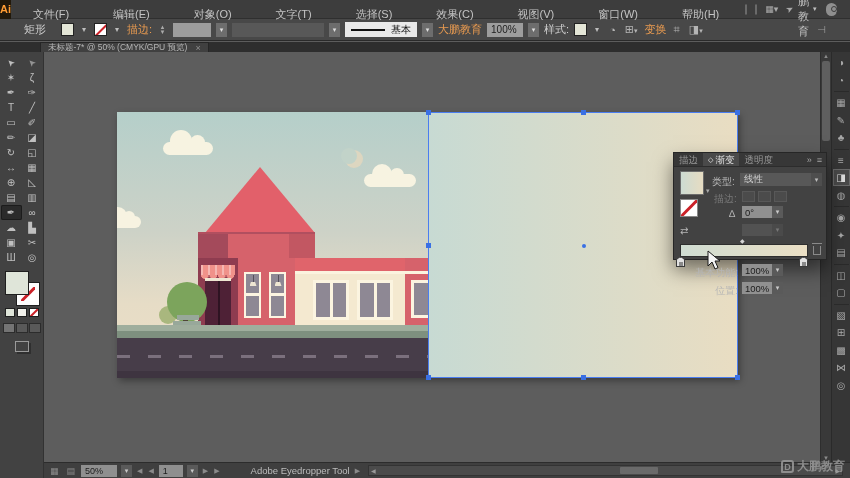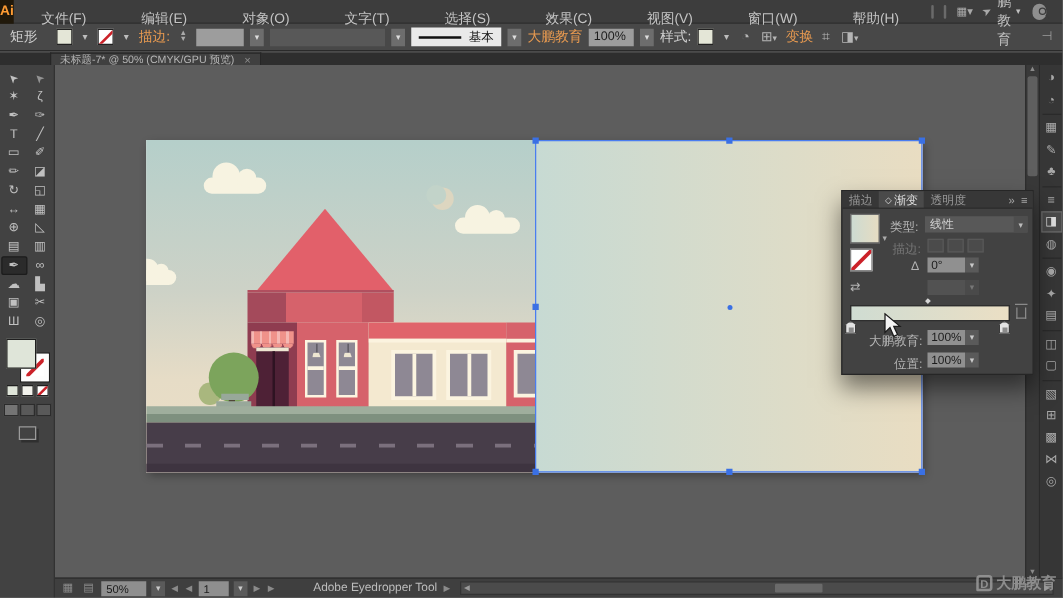--- a/index.html
+++ b/index.html
@@ -15,21 +15,21 @@
   .mb-icon { color:#a9a9a9; font-size:9px; padding:0 4px; }
   .share-icon span { display:inline-block; transform:rotate(-28deg); }
   .workspace { margin-left:auto; color:#c0c0c0; display:flex; align-items:center; gap:4px; padding-right:10px; }
   .searchbox { width:92px; height:13px; background:#8f8f8f; border-radius:7px; display:flex; align-items:center; padding-left:5px; margin-right:14px; }
   .search-glass { width:6px; height:6px; border:1px solid #3c3c3c; border-radius:50%; position:relative; }
   .search-glass::after { content:""; position:absolute; width:4px; height:1px; background:#3c3c3c; transform:rotate(45deg); left:4px; top:6px; }
   .winbtns { display:flex; gap:12px; padding-right:10px; color:#cfcfcf; font-size:10px; align-items:center; }
   .winbox { width:9px; height:8px; border:1px solid #cfcfcf; }
 
   
-  .controlbar { position:absolute; top:19px; left:0; right:0; height:22px; background:#484848; border-bottom:1px solid #2a2a2a; display:flex; align-items:center; font-size:11px; z-index:39; gap:5px; padding:0 8px; }
+  .controlbar { position:absolute; top:19px; left:0; right:0; height:22px; background:#484848; border-bottom:1px solid #2a2a2a; display:flex; align-items:center; font-size:11px; z-index:39; gap:5px; padding:0 24px; }
   .cb-label { color:#cfcfcf; margin-right:10px; }
   .orange { color:#e89a50; }
   .swatch { width:13px; height:13px; border:1px solid #222; }
   .sw-fill { background:#e4e6d7; }
   .sw-none { background:#fff; position:relative; overflow:hidden; }
   .sw-none::after { content:""; position:absolute; left:-3px; right:-3px; top:50%; height:2px; background:#cb2128; transform:rotate(-45deg); }
   .caret-btn { width:10px; color:#bdbdbd; font-size:8px; text-align:center; }
   .stepper { width:11px; height:14px; display:flex; flex-direction:column; justify-content:center; color:#aaa; font-size:6px; line-height:5px; text-align:center; }
   .combo { height:14px; background:#9d9d9d; color:#1e1e1e; font-size:10px; display:flex; align-items:center; padding:0 4px; }
   .combo-dark { background:#585858; color:#c4c4c4; }
@@ -134,21 +134,21 @@
   .vscroll { position:absolute; top:52px; bottom:16px; right:19px; width:11px; background:#393939; border-left:1px solid #2e2e2e; z-index:20; }
   .vscroll .arrow { width:100%; text-align:center; font-size:6px; color:#8a8a8a; line-height:8px; }
   .vscroll .arrow.bottom { position:absolute; bottom:0; }
   .vthumb { position:absolute; left:1px; right:1px; top:9px; height:80px; background:#5f5f5f; border-radius:2px; }
   .dock { position:absolute; top:52px; bottom:16px; right:0; width:19px; background:#363636; border-left:1px solid #2a2a2a; z-index:20; display:flex; flex-direction:column; align-items:center; padding-top:2px; }
   .dock-icon { width:17px; height:17px; display:flex; align-items:center; justify-content:center; font-size:10px; color:#a8a8a8; margin-bottom:0.5px; }
   .dock-icon.active { background:#4a4a4a; box-shadow:inset 0 0 0 1px #6a6a6a; color:#dedede; }
   .dock-sep { width:15px; height:1px; background:#2a2a2a; margin:2px 0; }
 
   
-  .gpanel { position:absolute; left:673px; top:152px; width:154px; height:148px; background:#424242; border:1px solid #262626; box-shadow:0 10px 18px rgba(0,0,0,.5); z-index:50; font-size:10px; }
+  .gpanel { position:absolute; left:673px; top:152px; width:154px; height:108px; background:#424242; border:1px solid #262626; box-shadow:0 10px 18px rgba(0,0,0,.5); z-index:50; font-size:10px; }
   .gp-header { position:absolute; left:0; right:0; top:0; height:14px; background:#373737; display:flex; align-items:stretch; border-bottom:1px solid #2c2c2c; }
   .ptab { padding:1px 5px 0; color:#989898; display:flex; align-items:center; gap:2px; font-size:9.5px; }
   .ptab.active { background:#4a4a4a; color:#e0e0e0; }
   .ptab .tabicon { font-size:7px; }
   .gp-headicons { margin-left:auto; display:flex; align-items:center; gap:5px; padding-right:4px; color:#a5a5a5; font-size:9px; }
   .gswatch { position:absolute; left:6px; top:18px; width:24px; height:24px; border:1px solid #6b6b6b; background:linear-gradient(90deg,#cddbd2,#e6dcc2); }
   .gswatch-caret { position:absolute; left:32px; top:34px; color:#aaa; font-size:7px; }
   .gp-label { position:absolute; color:#b5b5b5; }
   .gp-label.dimlbl { color:#777; }
   .gp-combo { position:absolute; height:13px; background:#585858; color:#cfcfcf; display:flex; align-items:center; padding:0 4px; font-size:9.5px; }
@@ -493,21 +493,21 @@
     <div class="gp-caretbtn" style="left:98px;top:53px">▾</div>
     <span class="gp-reverse">⇄</span>
     <div class="gp-aspect">
         <span class="cc">▾</span>
       </div>
     <span class="gp-mid">◆</span>
     <div class="gradbar"></div>
     <div class="gstop" style="left:2px"></div>
     <div class="gstop" style="left:125px"></div>
     <div class="trash"></div>
-    <span class="gp-label" style="left:0;top:113px;width:64px;text-align:right;display:inline-block">大鹏教育:</span>
+    <span class="gp-label" style="left:0;top:113px;width:64px;text-align:right;display:inline-block">基本功能:</span>
     <div class="gp-valbox" style="left:68px;top:111px">100%</div>
     <div class="gp-caretbtn" style="left:98px;top:111px">▾</div>
     <span class="gp-label" style="left:0;top:131px;width:64px;text-align:right;display:inline-block">位置:</span>
     <div class="gp-valbox" style="left:68px;top:129px">100%</div>
     <div class="gp-caretbtn" style="left:98px;top:129px">▾</div>
   </div>
 
   <div class="cursor">
     <svg width="16" height="22" viewBox="0 0 16 22">
       <polygon points="1,1 1,16 5,12 8,19 11,17.6 8,11 13,11" fill="#f4f4f4" stroke="#1a1a1a" stroke-width="1"></polygon>

